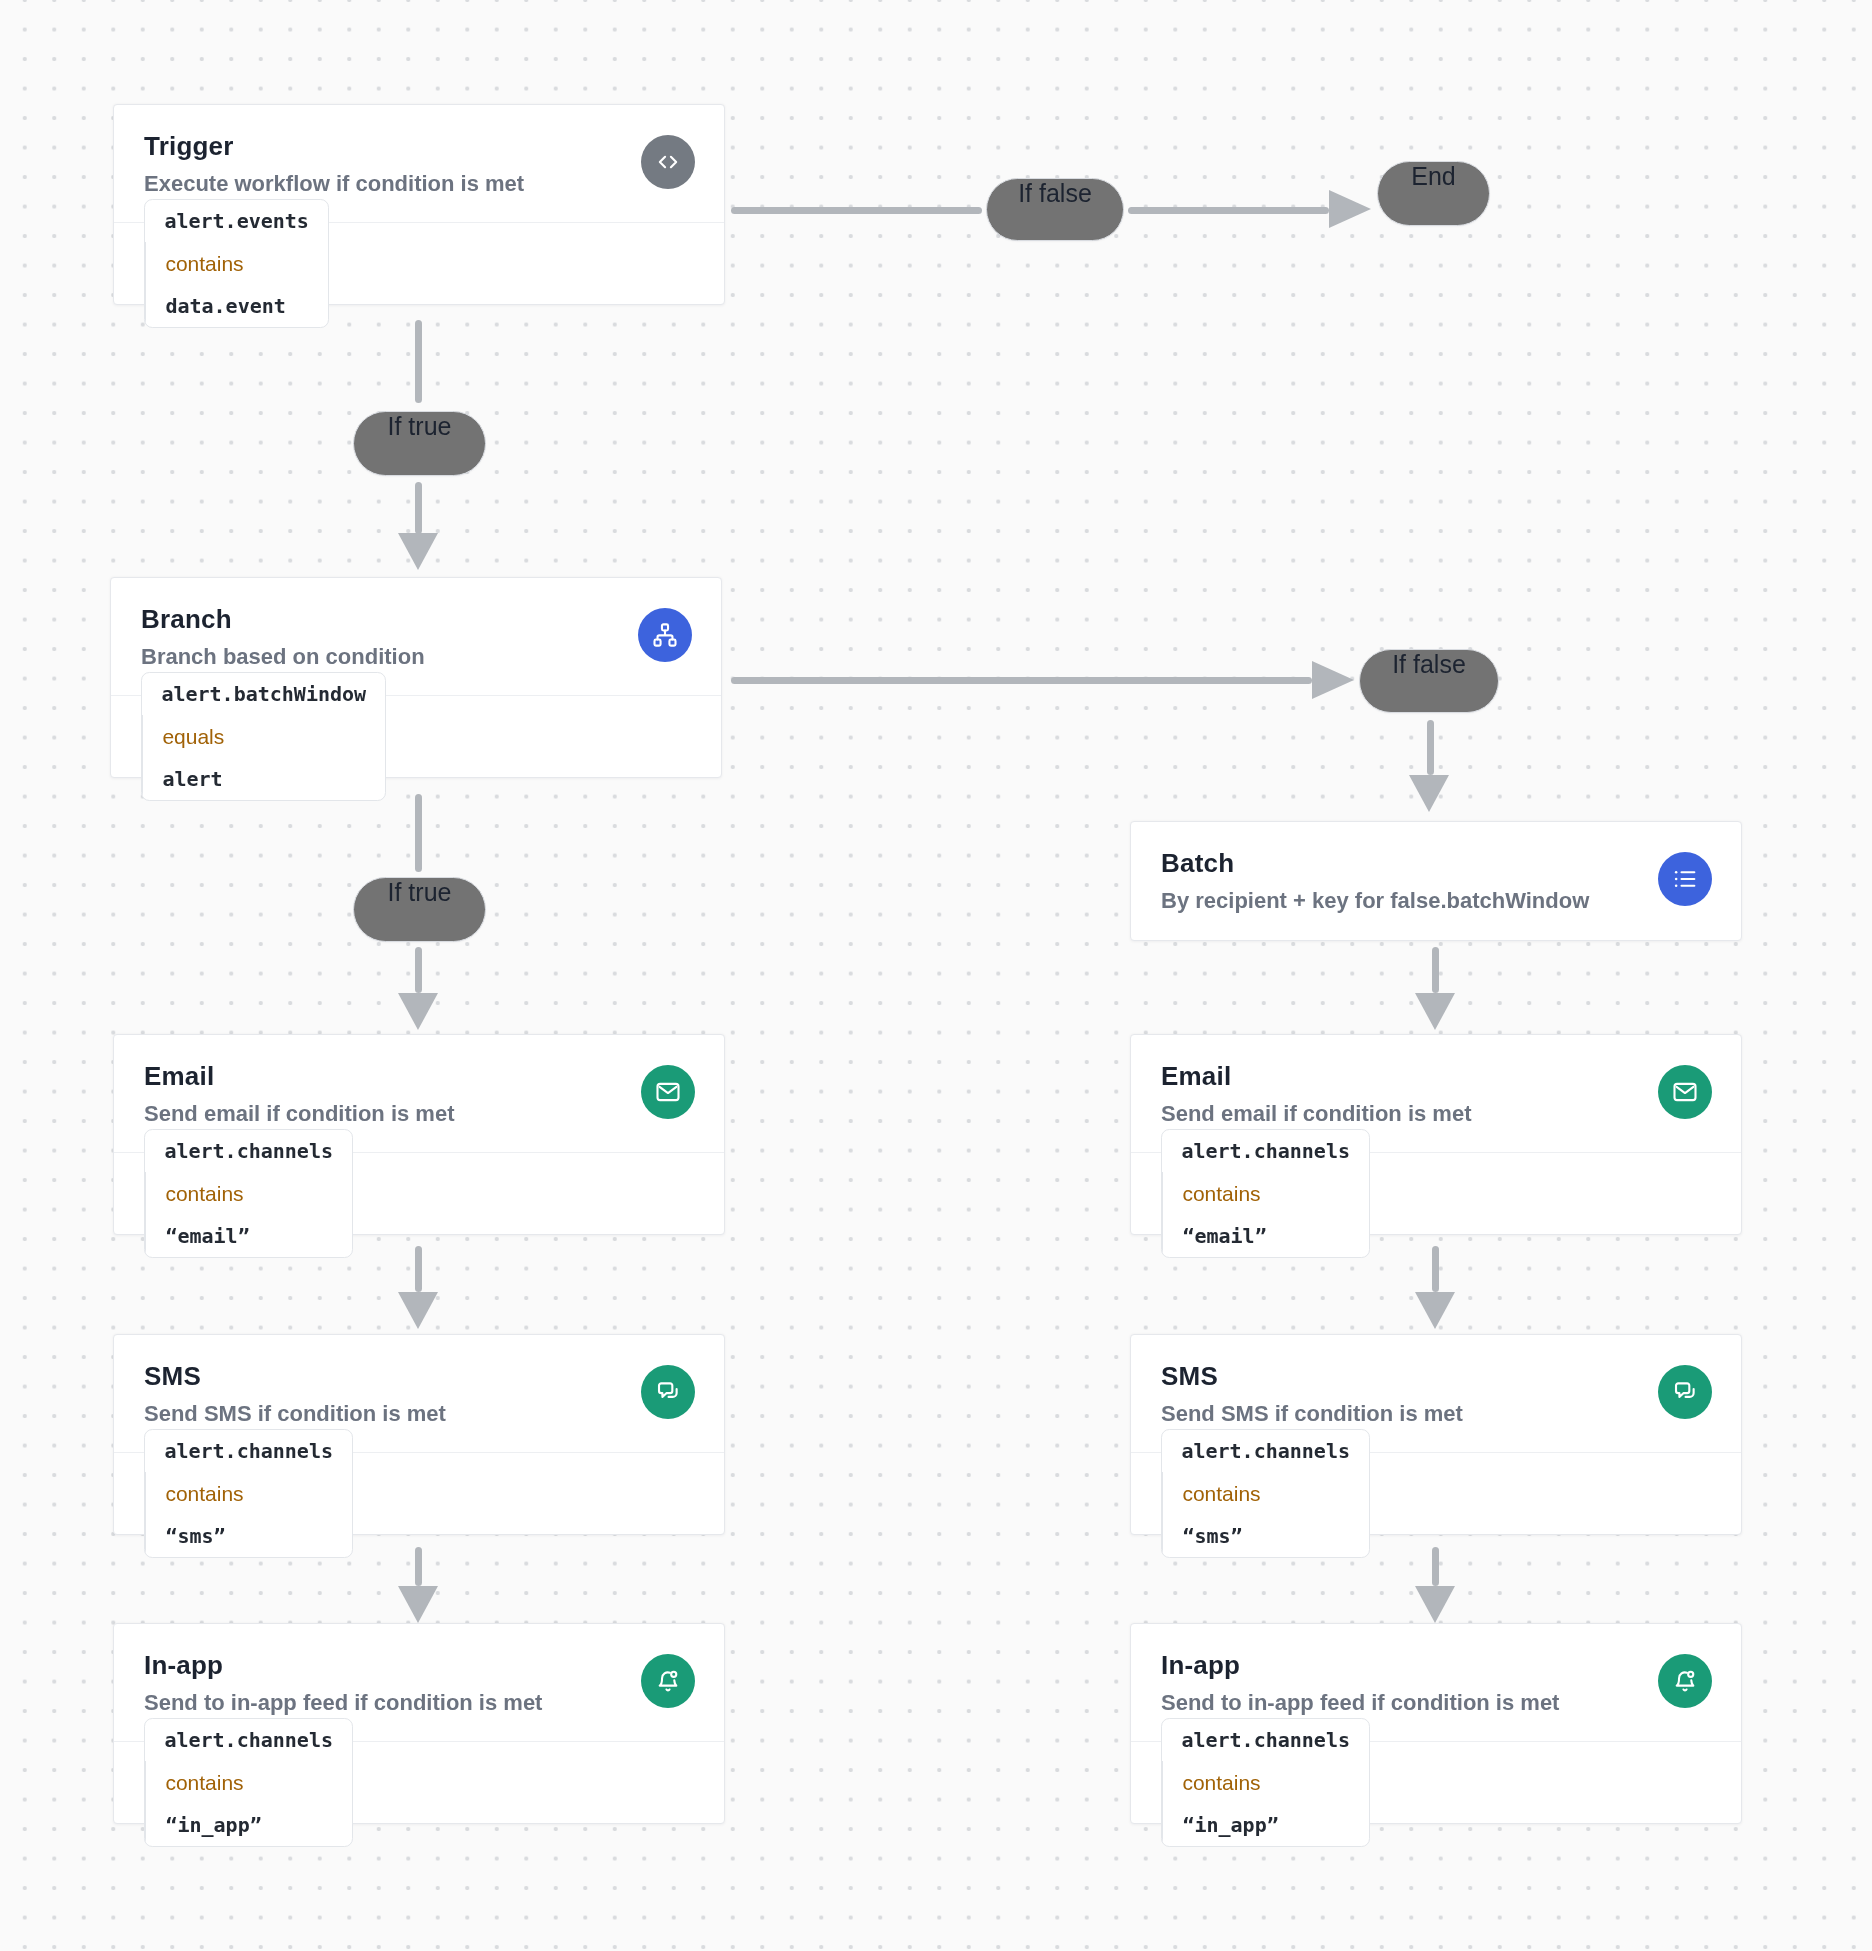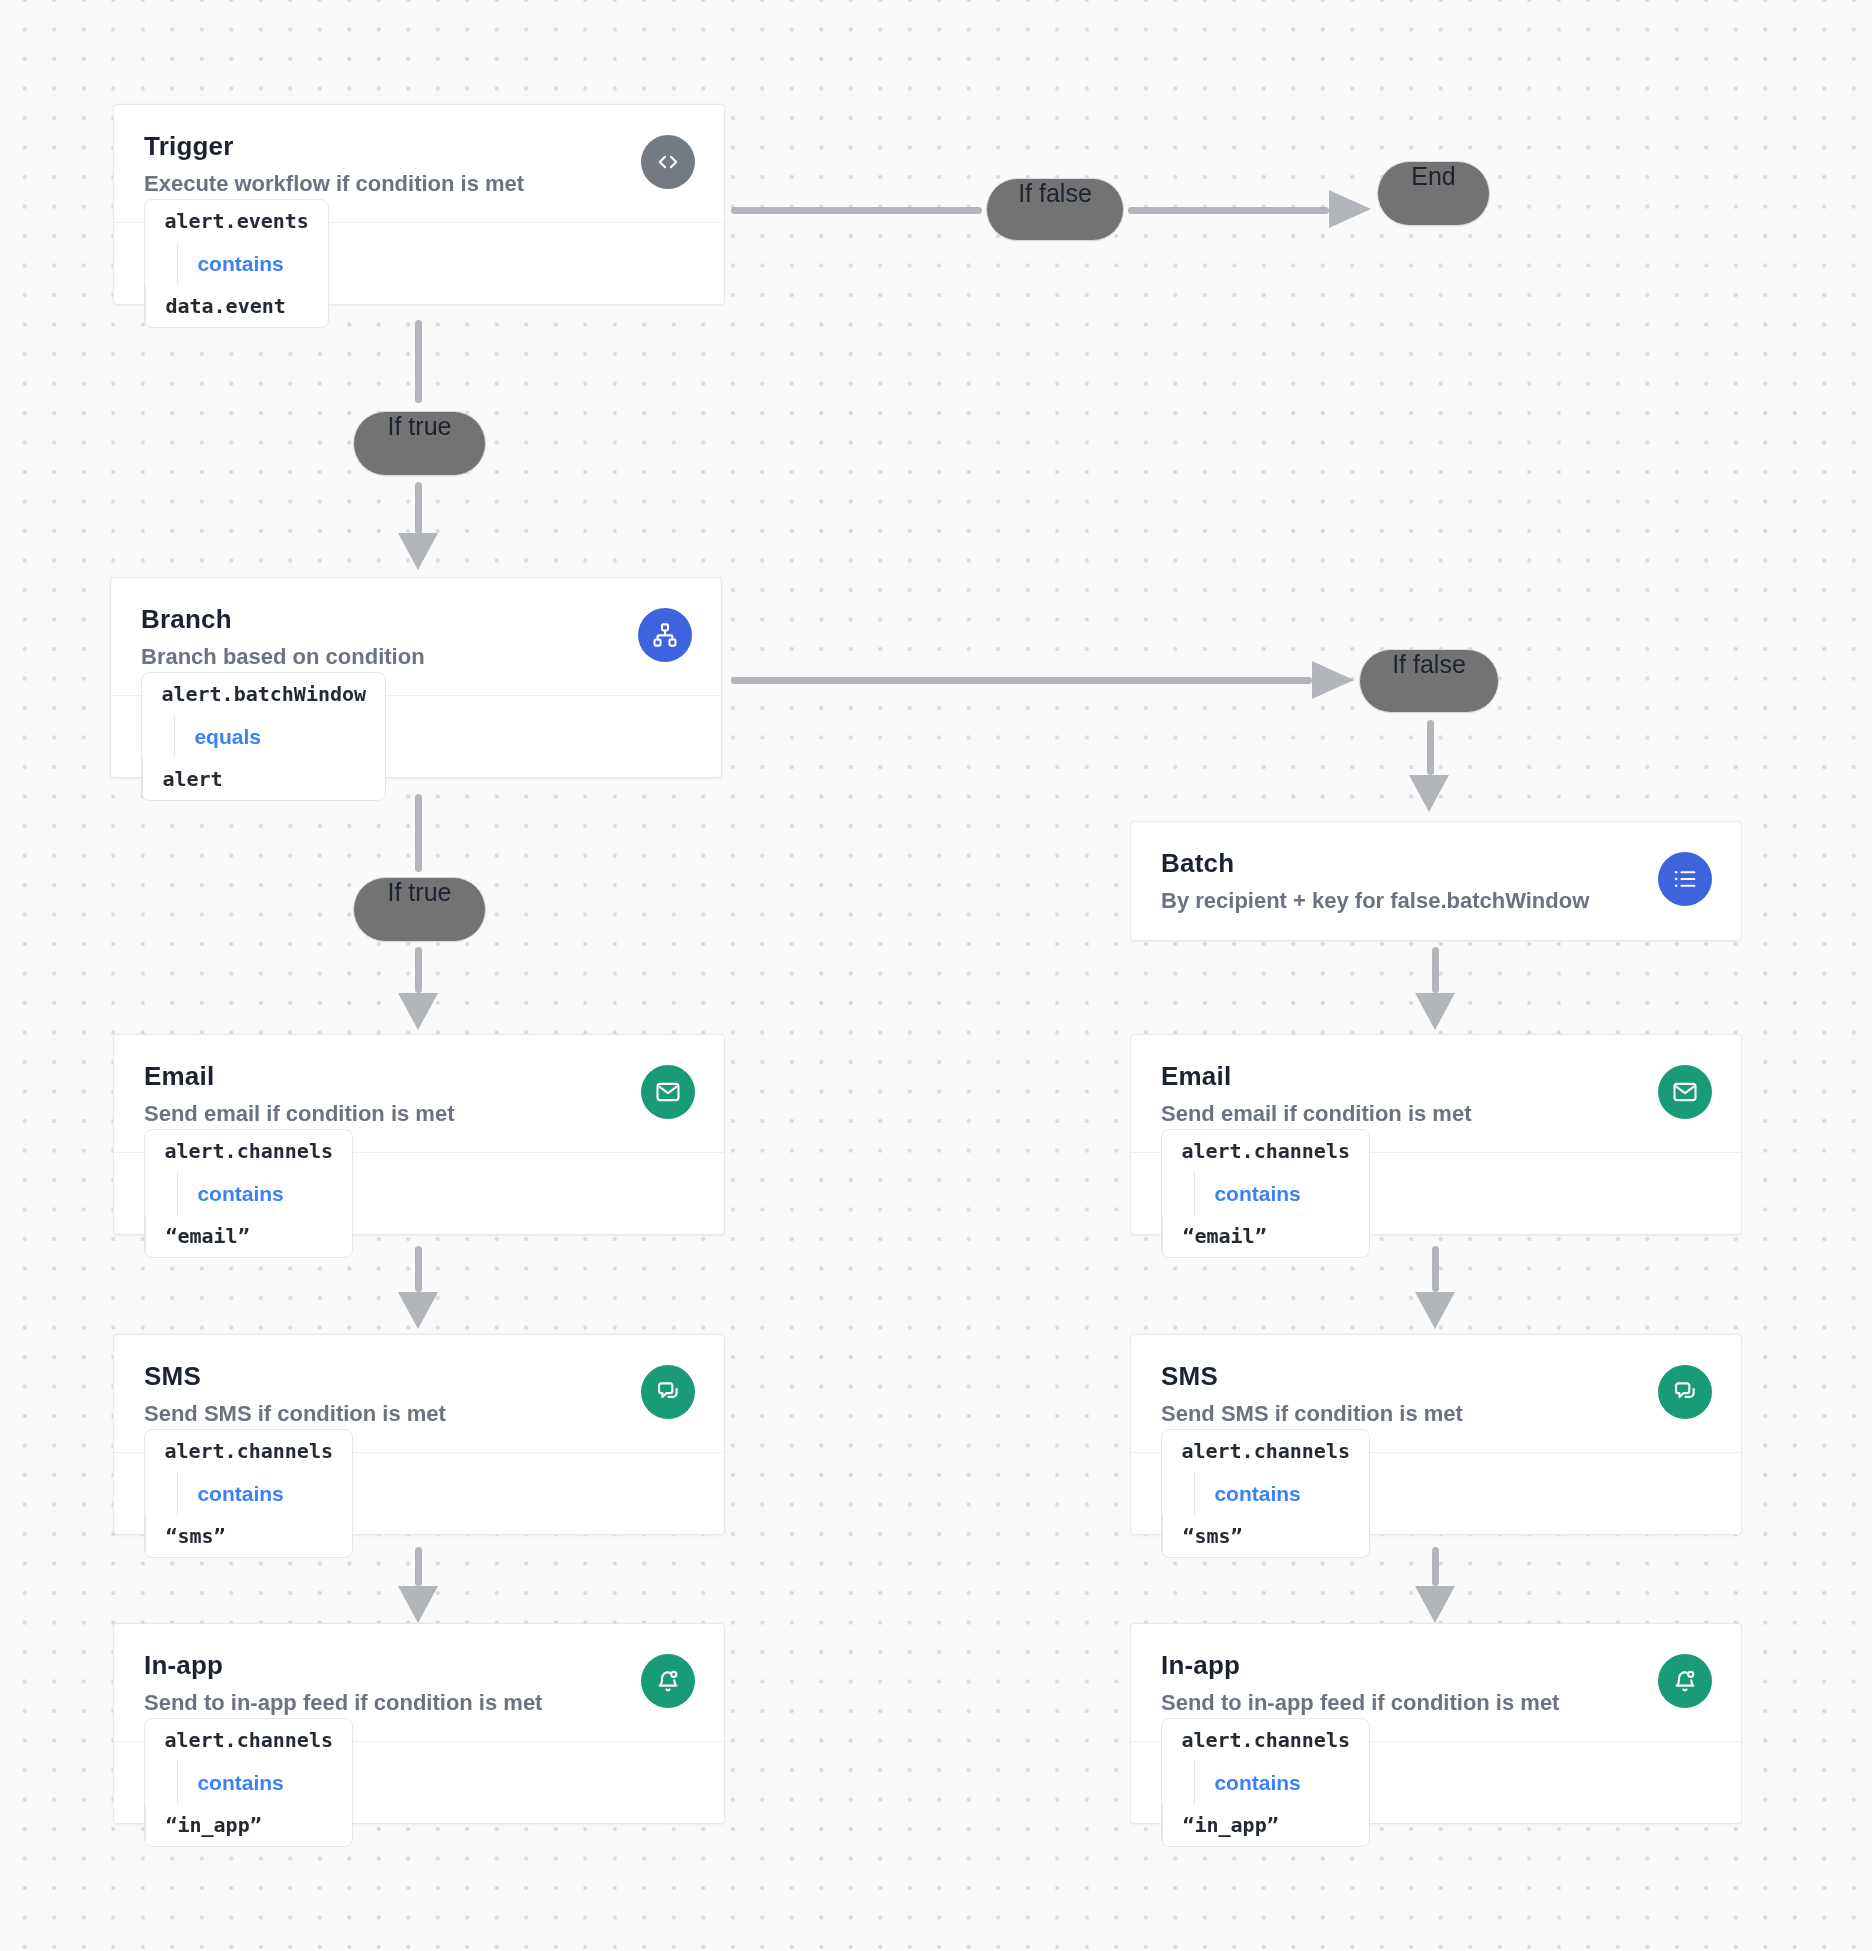--- a/index.html
+++ b/index.html
@@ -26,21 +26,21 @@
   .icon-gray{background:#747a82;}
   .icon-blue{background:#3d63dd;}
   .icon-green{background:#1a9b77;}
   .icon-circle svg{width:28px;height:28px;stroke:#fff;fill:none;stroke-width:1.8;stroke-linecap:round;stroke-linejoin:round;}
   .node-cond{
     height:82px;border-top:0.9px solid #edeff2;display:flex;align-items:center;
     padding:0 30px;box-sizing:border-box;
   }
   .chip{display:inline-flex;border:0.9px solid #e3e6ea;border-radius:8.3px;overflow:hidden;background:#fff;flex-direction:column;}
   .chip-cell{padding:9.2px 19.4px;font-family:"DejaVu Sans Mono",monospace;font-size:20px;font-weight:600;color:#242a33;line-height:24px;white-space:nowrap;}
-  .chip-cell.op{font-family:"Liberation Sans",sans-serif;font-weight:700;font-size:21px;color:#3b82f6;margin-left:32px;}
+  .chip-cell.op{font-family:"Liberation Sans",sans-serif;font-weight:400;font-size:21px;color:#a16207;}
   .chip-cell + .chip-cell{border-left:0.9px solid #e3e6ea;}
   .pill{
     position:absolute;background:#737373;border:1.8px solid #d9dce1;border-radius:922px;
     display:flex;align-items:flex-start;justify-content:center;
     font-size:25px;color:#1c2330;box-shadow:0 0.9px 1.8px rgba(16,24,40,.04);
     box-sizing:border-box;z-index:4;
   }
   .hline{position:absolute;height:6.5px;border-radius:3.7px;background:#b2b6bb;z-index:2;}
   .vline{position:absolute;width:6.5px;border-radius:3.7px;background:#b2b6bb;z-index:2;}
   .head-down{position:absolute;width:0;height:0;border-left:20px solid transparent;border-right:20px solid transparent;border-top:37px solid #b2b6bb;z-index:2;}

